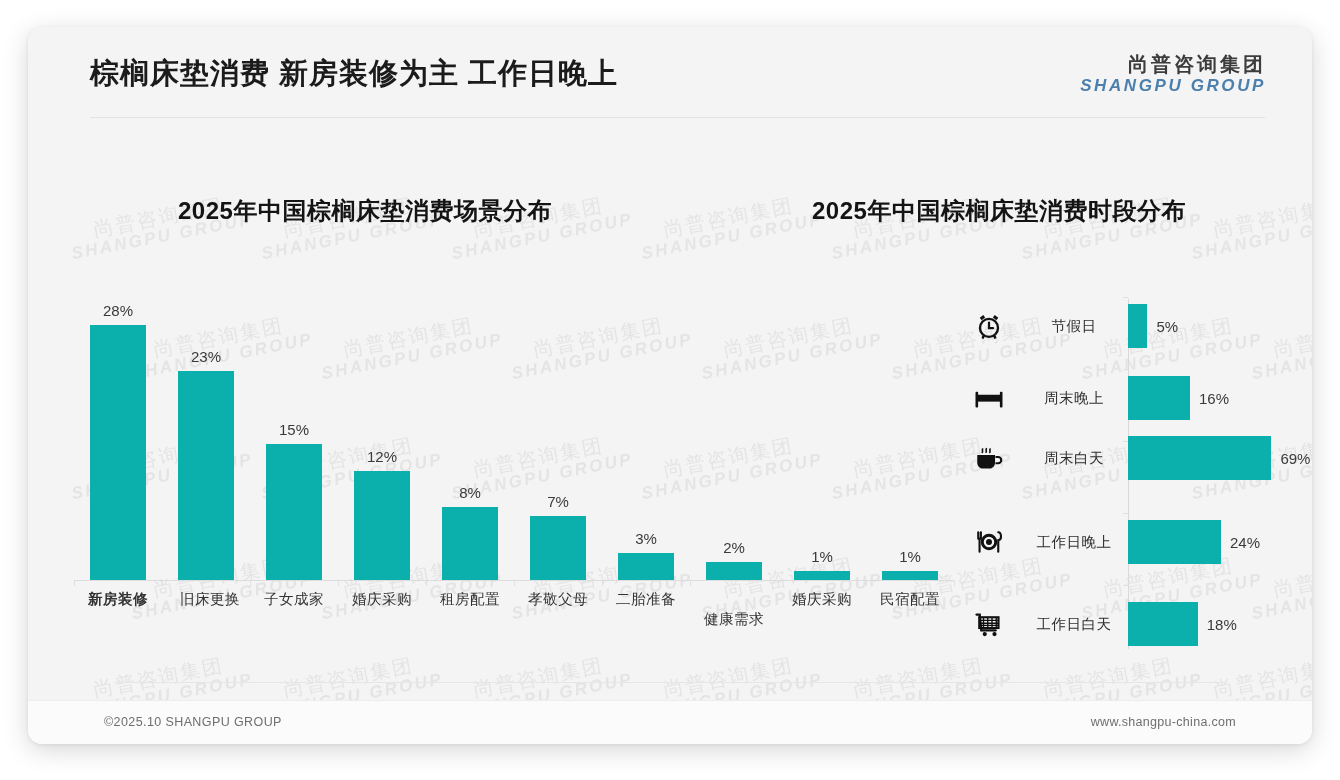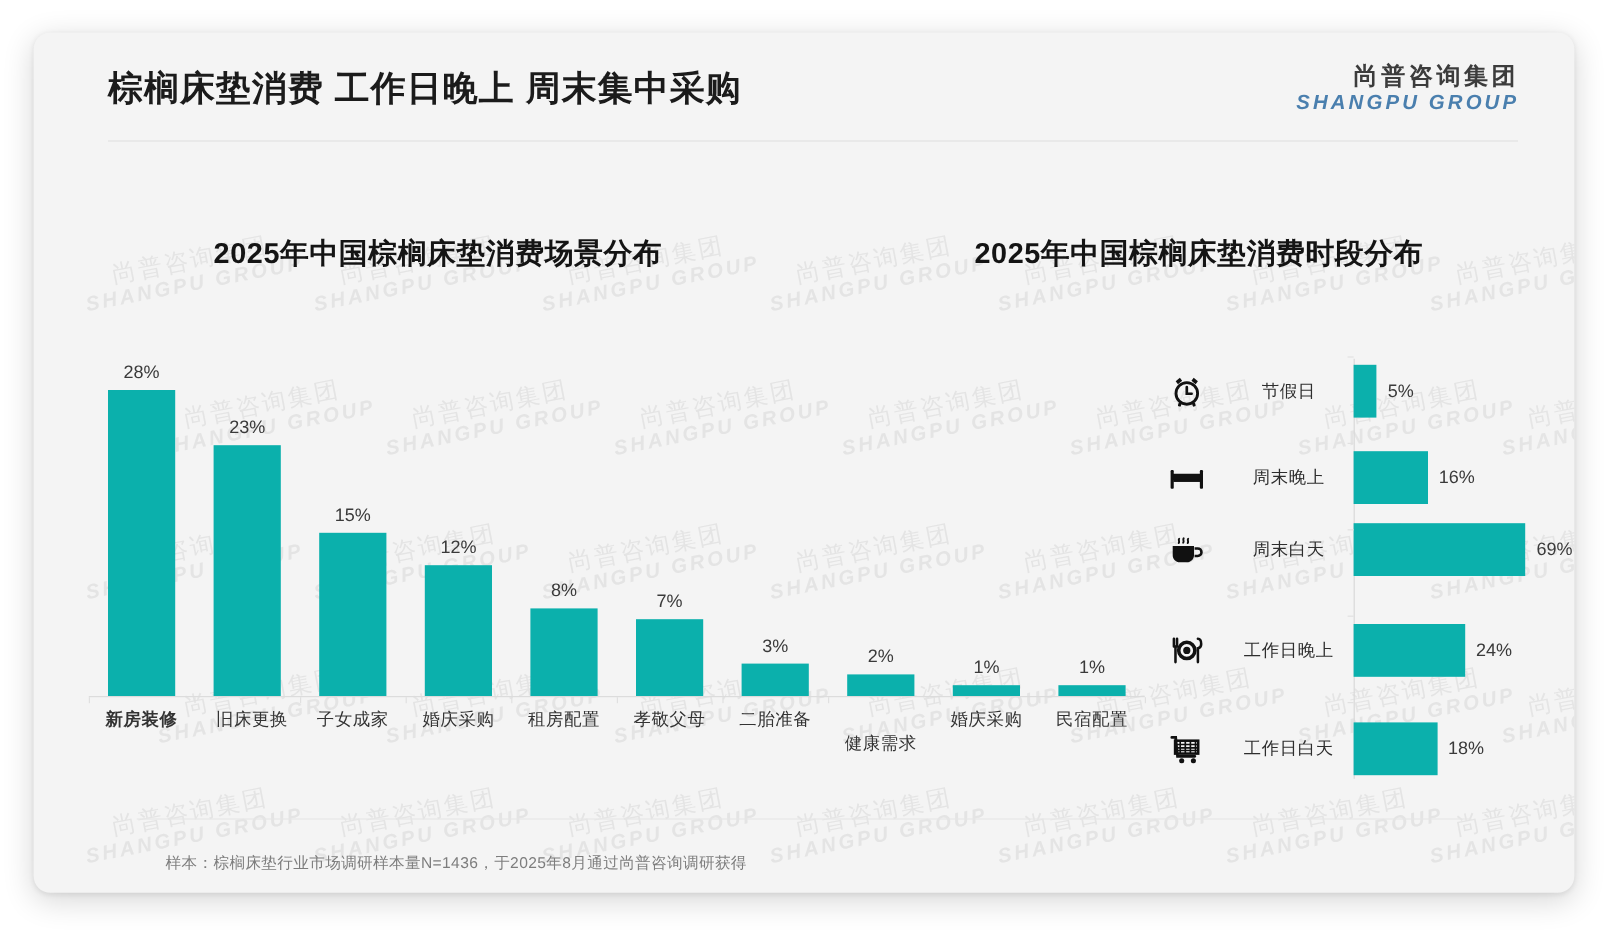--- a/index.html
+++ b/index.html
@@ -291,21 +291,21 @@
         <span class="cn">尚普咨询集团</span>
         <span class="en">SHANGPU GROUP</span>
       </div>
       <div class="wm" style="left: 1160px; top: 640px;">
         <span class="cn">尚普咨询集团</span>
         <span class="en">SHANGPU GROUP</span>
       </div>
     </div>
 
   <div id="header">
-    <div id="header-title">棕榈床垫消费 工作日晚上 周末集中采购</div>
+    <div id="header-title">棕榈床垫消费 新房装修为主 工作日晚上</div>
     <div id="logo">
       <div id="logo-cn">尚普咨询集团</div>
       <div id="logo-en">SHANGPU GROUP</div>
     </div>
     <div id="header-rule"></div>
   </div>
 
   <div class="chart-title" id="title-left">2025年中国棕榈床垫消费场景分布</div>
   <div class="chart-title" id="title-right">2025年中国棕榈床垫消费时段分布</div>
 
@@ -448,14 +448,18 @@
         <div class="hcat">工作日白天</div>
         <div class="hbar" style="width: 69.75px; background: rgb(11, 176, 172);"></div>
         <div class="hval" style="left: 248.75px;">18%</div>
       </div>
       <div class="htick" style="top: 296px;"></div>
     </div>
 
   <div id="footnote-rule"></div>
   <div id="footnote">样本：棕榈床垫行业市场调研样本量N=1436，于2025年8月通过尚普咨询调研获得</div>
 
+  <div id="footer">
+    <div id="copyright">©2025.10 SHANGPU GROUP</div>
+    <div id="website">www.shangpu-china.com</div>
+  </div>
 
 </div>
 
 </body></html>

